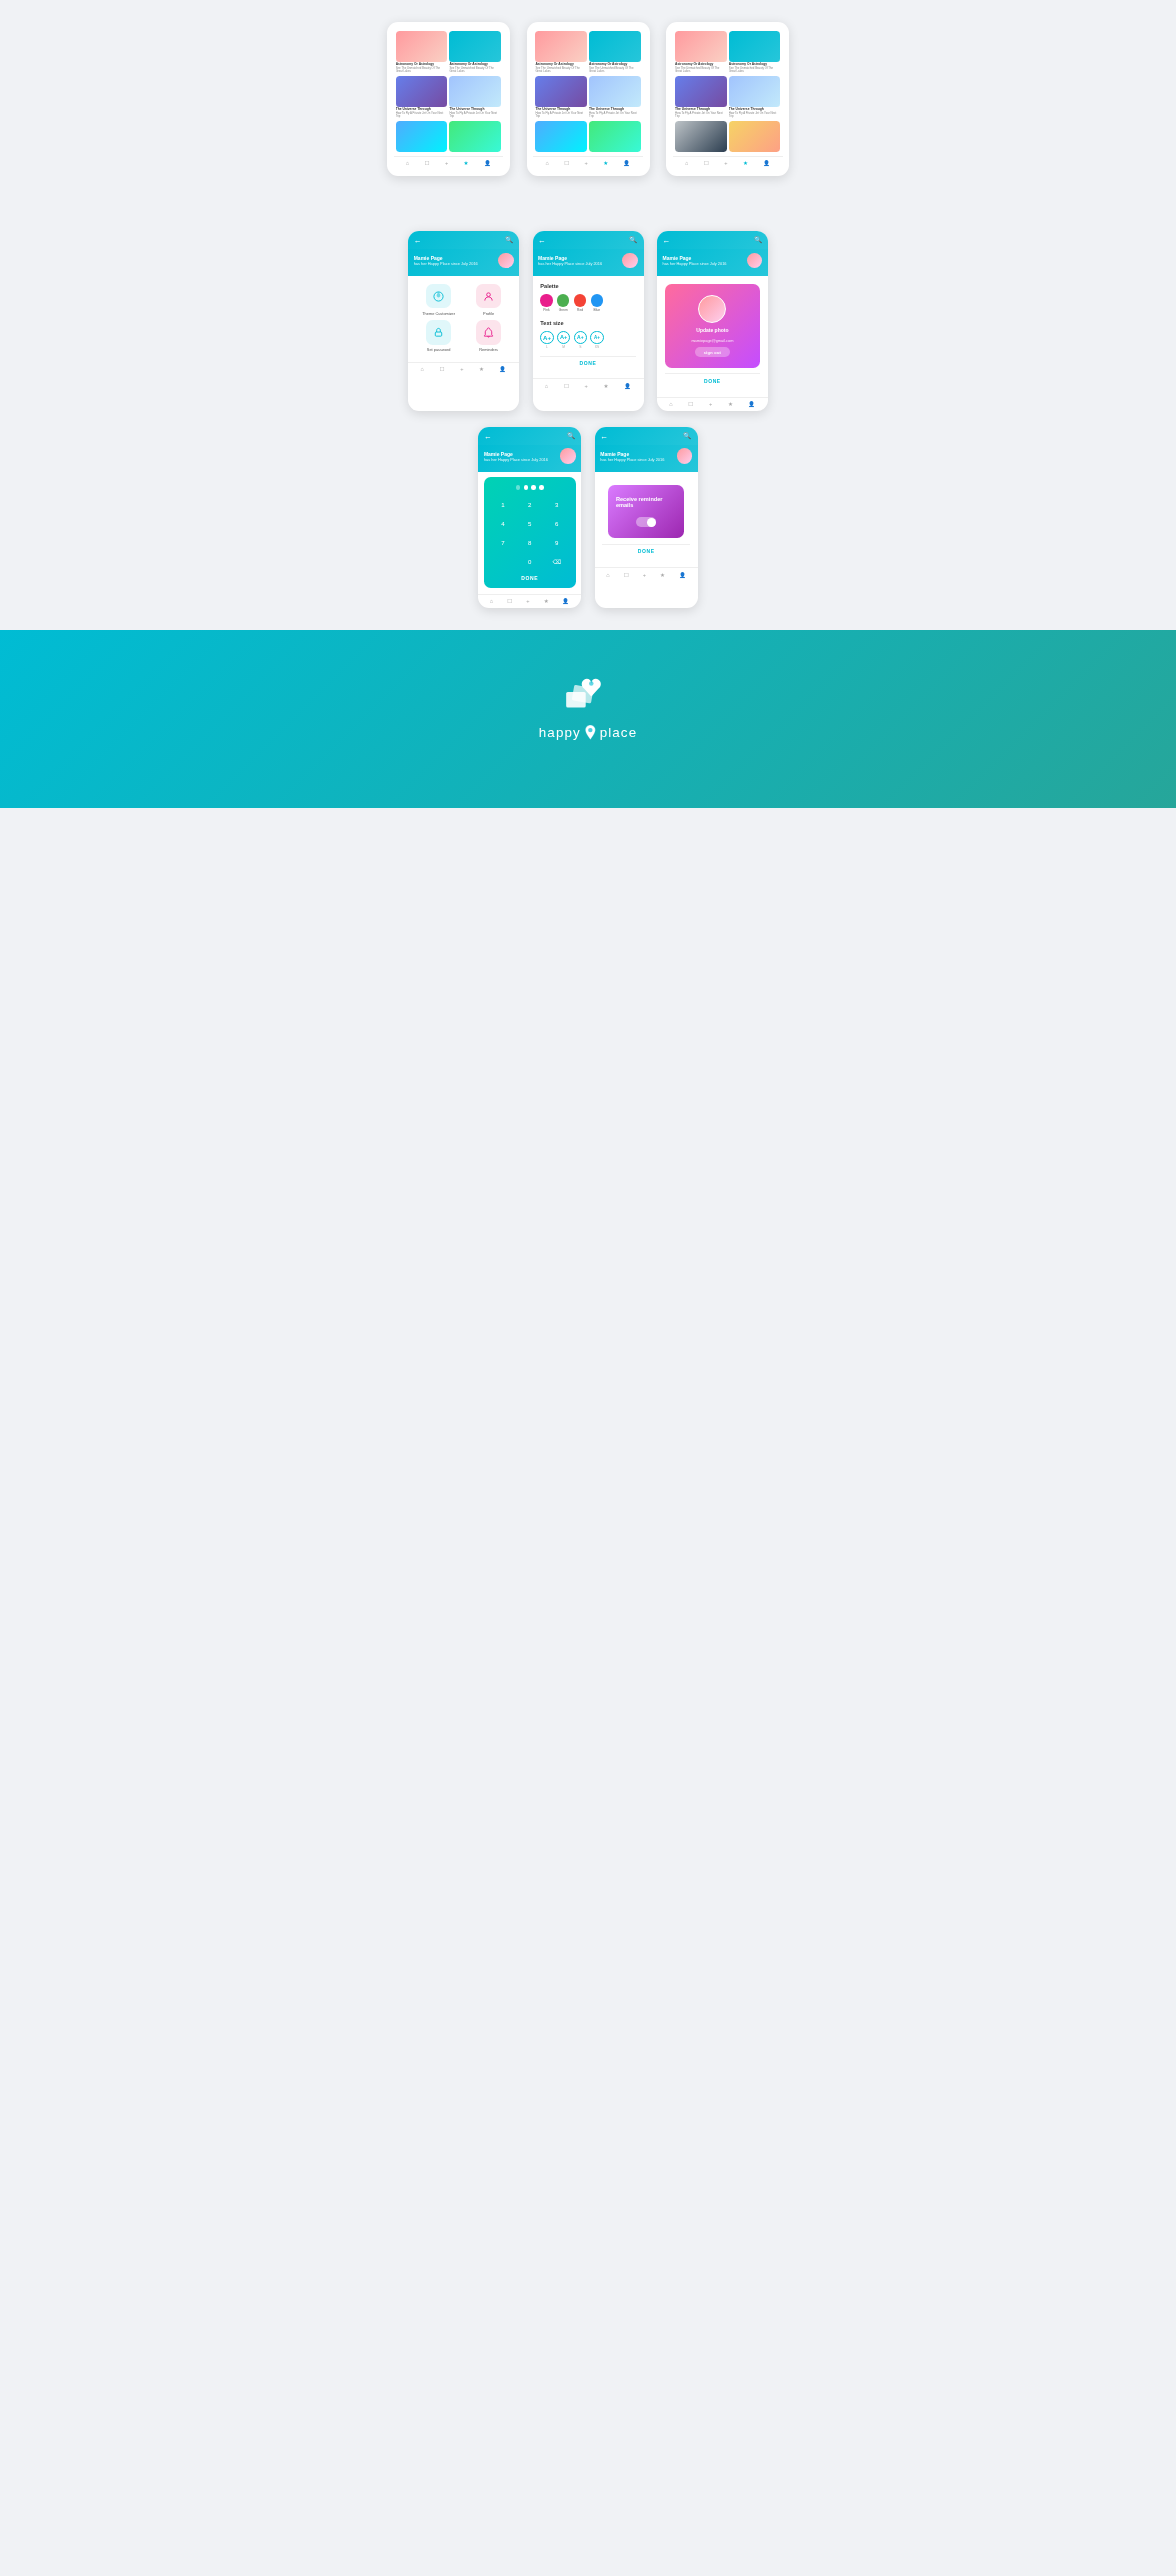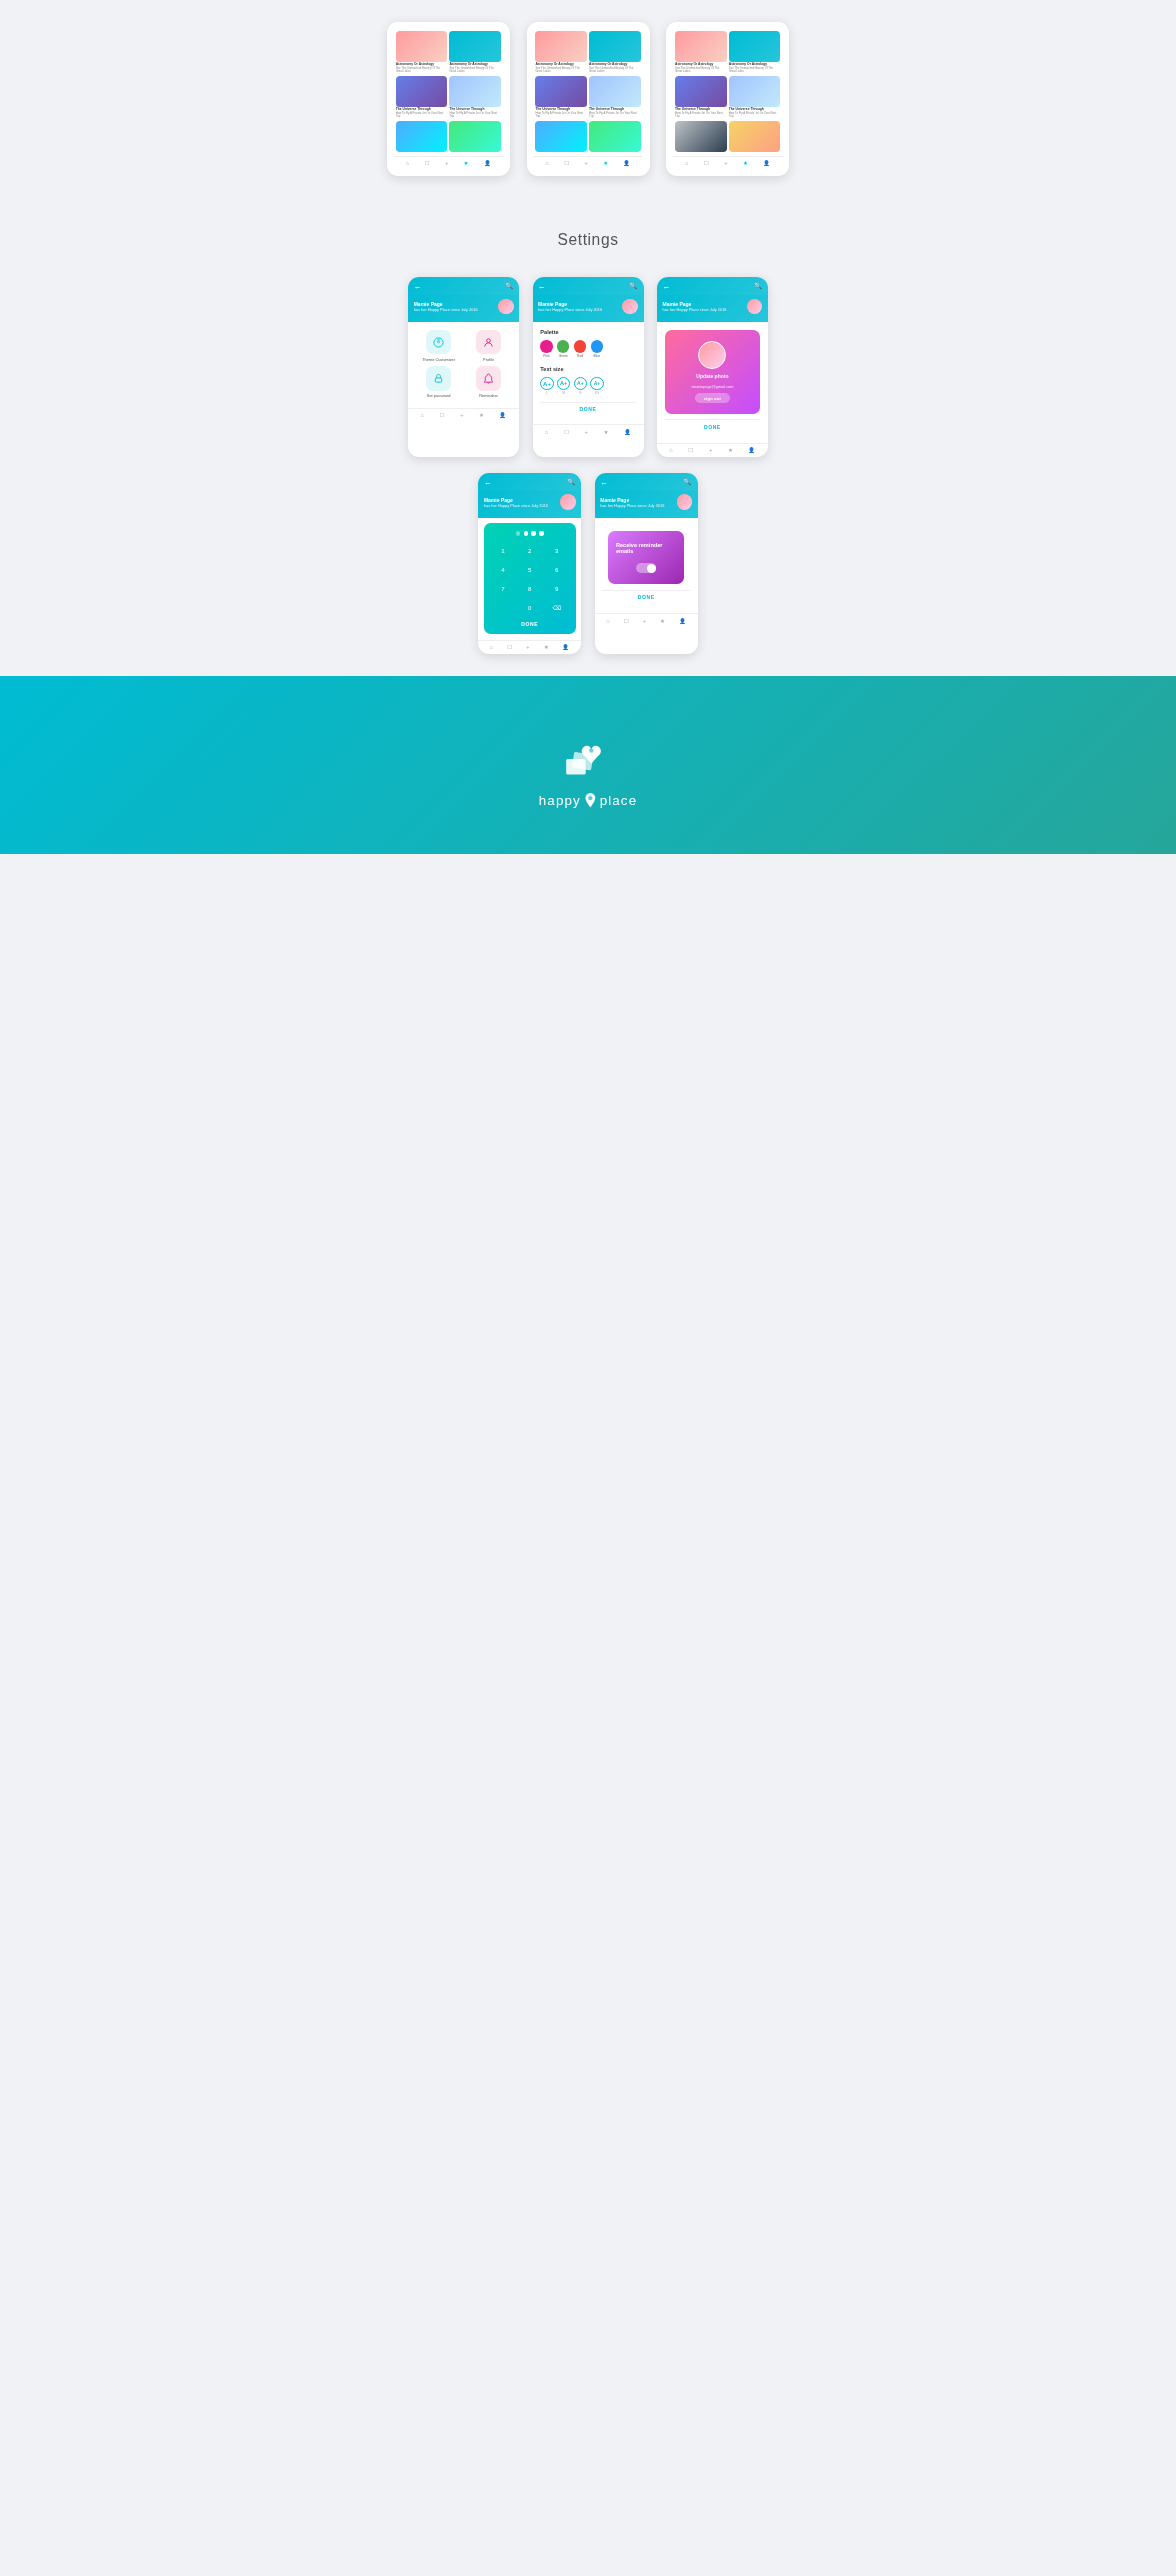--- a/index.html
+++ b/index.html
@@ -363,21 +363,21 @@
       right: 0.6px;
     }
 
     
     .footer-section {
       background: linear-gradient(135deg, #00bcd4, #26a69a);
       padding: 45px 22px;
       display: flex;
       flex-direction: column;
       align-items: center;
-      justify-content: flex-end;
+      justify-content: flex-start;
       min-height: 178px;
     }
 
     .footer-logo {
       display: flex;
       flex-direction: column;
       align-items: center;
       gap: 4.5px;
     }
 
@@ -523,21 +523,20 @@
         <span class="nav-icon">+</span>
         <span class="nav-icon active">★</span>
         <span class="nav-icon">👤</span>
       </div>
     </div>
   </div>
 
 </div>
 
 <div class="settings-section">
-  <h2 class="section-title">Settings</h2>
 
   <div class="settings-phones-row">
 
     <div class="settings-phone">
       <div style="display:flex; align-items:center; justify-content:space-between; padding:4.5px 5.6px; background:linear-gradient(135deg,#00bcd4,#26c6da);">
         <span style="color:white;font-size:7.8px;cursor:pointer;">←</span>
         <span style="color:white;font-size:6.7px;">🔍</span>
       </div>
       <div style="background:linear-gradient(135deg,#00bcd4,#26c6da);padding:3.3px 5.6px 7.8px;display:flex;align-items:center;gap:4.5px;">
         <div>

